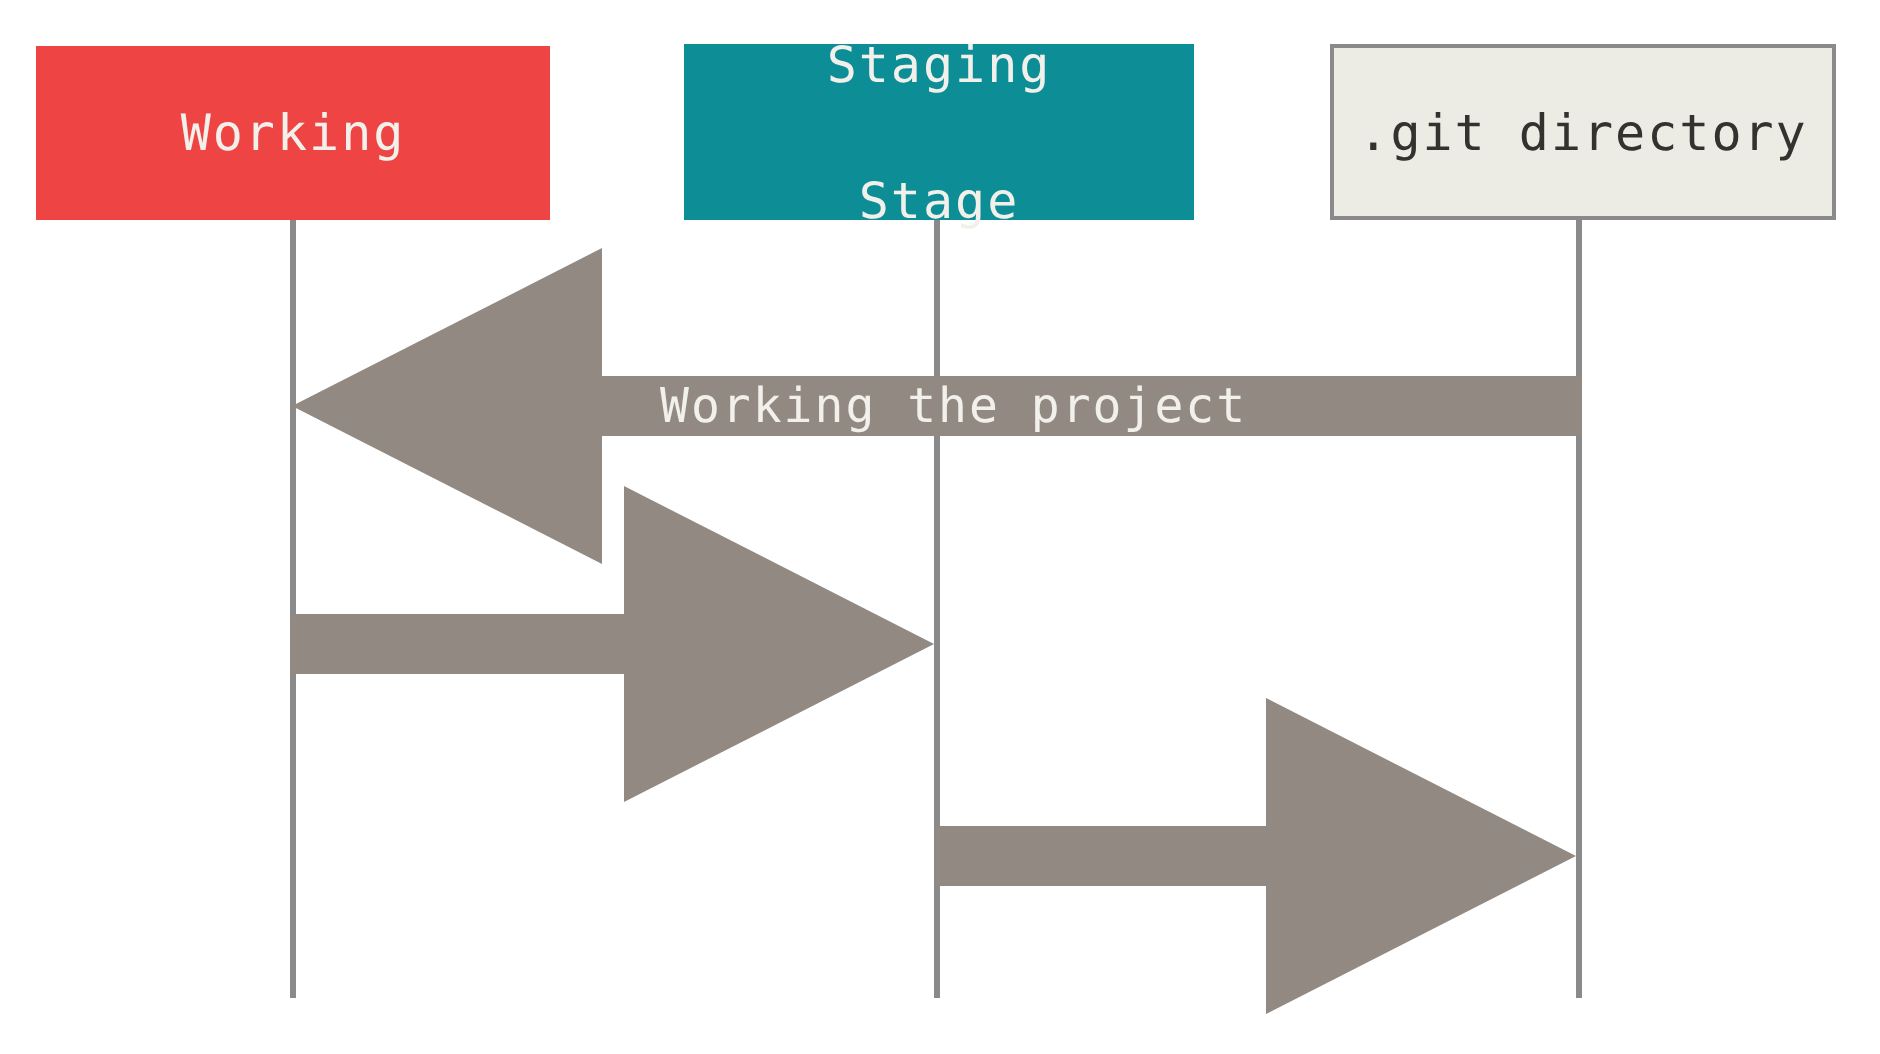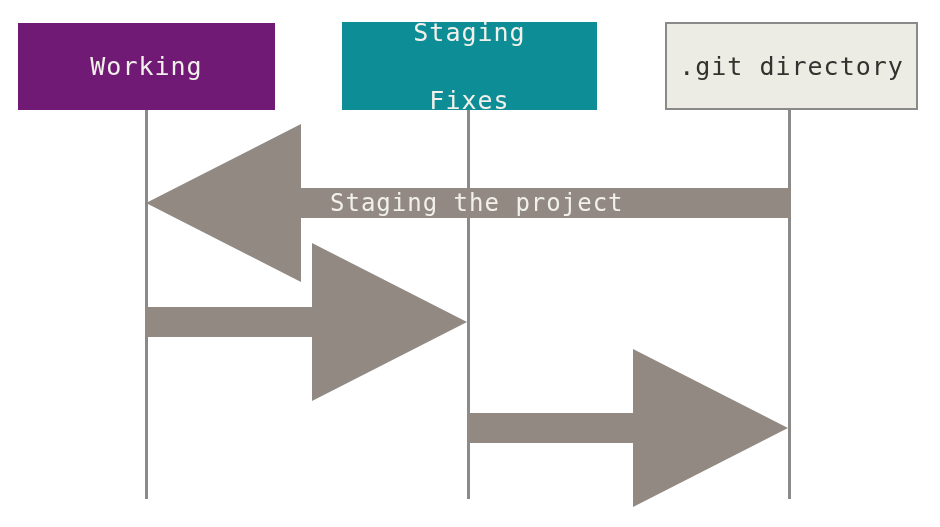--- a/index.html
+++ b/index.html
@@ -35,21 +35,21 @@
     align-items: center;
     justify-content: center;
     text-align: center;
     font-size: 25px;
     line-height: 33px;
     letter-spacing: 1px;
     box-sizing: border-box;
   }
   #box-working {
     left: 18px; top: 23px; width: 257px; height: 87px;
-    background: #701a75; color: #f2f0eb;
+    background: #ef4444; color: #f2f0eb;
   }
   #box-staging {
     left: 342px; top: 22px; width: 255px; height: 88px;
     background: #0d8e96; color: #f2f0eb; gap: 35px;
   }
   #box-git {
     left: 665px; top: 22px; width: 253px; height: 88px;
     background: #ecebe4; color: #33322e;
     border: 2px solid #8a8a8a;
   }
@@ -101,34 +101,34 @@
 <body>
 
 <div id="canvas">
 
   <div class="lifeline" id="line-working"></div>
   <div class="lifeline" id="line-staging"></div>
   <div class="lifeline" id="line-git"></div>
 
   <div class="head" id="head-checkout"></div>
   <div class="shaft" id="shaft-checkout"></div>
-  <div class="arrow-label" id="label-checkout">Staging the project</div>
+  <div class="arrow-label" id="label-checkout">Working the project</div>
 
   <div class="head" id="head-stage"></div>
   <div class="shaft" id="shaft-stage"></div>
 
   <div class="head" id="head-commit"></div>
   <div class="shaft" id="shaft-commit"></div>
 
   <div class="node-box" id="box-working">
     <span>Working</span>
   </div>
 
   <div class="node-box" id="box-staging">
     <span>Staging</span>
-    <span>Fixes</span>
+    <span>Stage</span>
   </div>
 
   <div class="node-box" id="box-git">
     <span>.git directory</span>
   </div>
 
 </div>
 
 </body></html>

